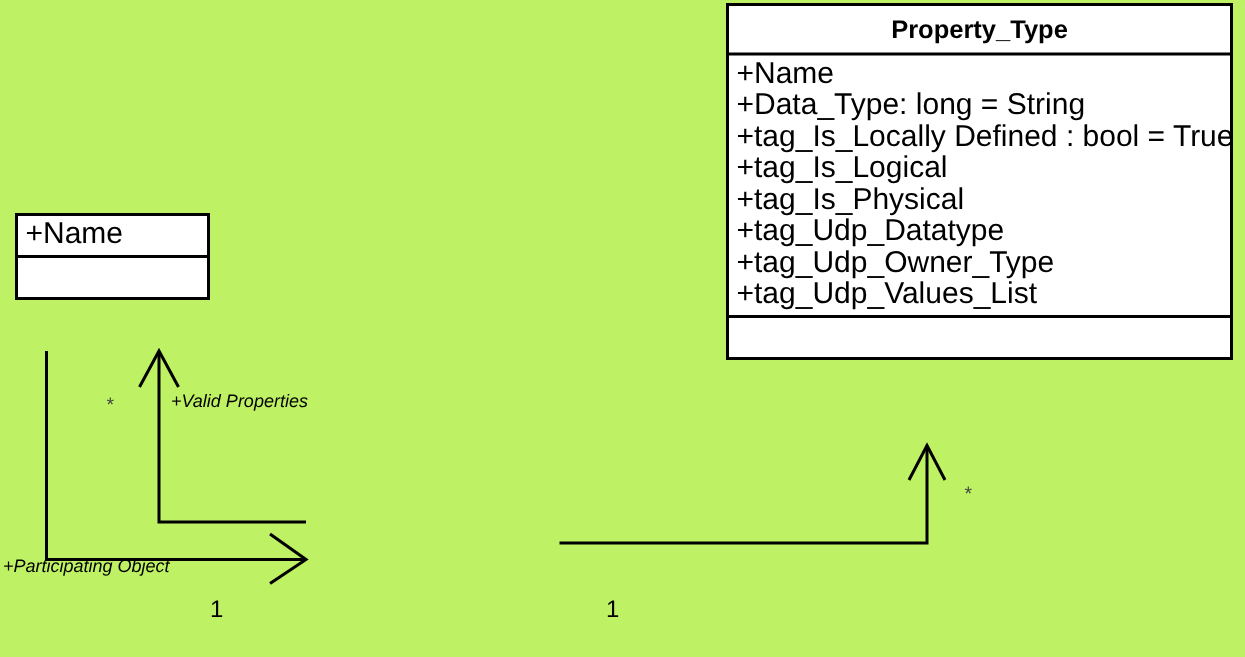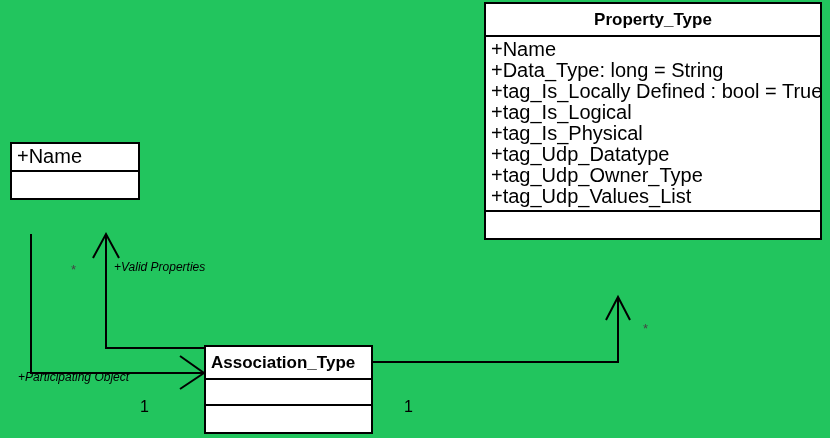--- a/index.html
+++ b/index.html
@@ -5,21 +5,21 @@
 <style>
   html, body {
     margin: 0;
     padding: 0;
     background: #ffffff;
   }
   #canvas {
     position: relative;
     width: 830px;
     height: 438px;
-    background: #22c55e;
+    background: #bef264;
     font-family: "Liberation Sans", sans-serif;
     overflow: hidden;
   }
   .uml-class {
     position: absolute;
     border: 2px solid #000000;
     background: #ffffff;
     box-sizing: border-box;
   }
   .uml-title {
@@ -125,29 +125,24 @@
     <div class="uml-compartment last uml-empty"></div>
   </div>
 
   <div class="uml-class" style="left:10px; top:142px; width:130px;">
     <div class="uml-compartment">
       <div class="uml-attr">+Name</div>
     </div>
     <div class="uml-compartment last uml-empty"></div>
   </div>
 
-  <div class="uml-class" style="left:204px; top:345px; width:169px;">
-    <div class="uml-title left">Association_Type</div>
-    <div class="uml-compartment uml-empty"></div>
-    <div class="uml-compartment last uml-empty"></div>
-  </div>
 
   <div class="edge-label" style="left:114px; top:261px;">+Valid Properties</div>
 
-  <div class="edge-label" style="left:2px; top:371px;margin-left:16px;">+Participating Object</div>
+  <div class="edge-label" style="left:2px; top:371px;">+Participating Object</div>
 
 
   <div class="mult-star" style="left:71px; top:263px;">*</div>
 
   <div class="mult-star" style="left:643px; top:322px;">*</div>
 
   <div class="mult-label" style="left:140px; top:399px;">1</div>
 
   <div class="mult-label" style="left:404px; top:399px;">1</div>
 

